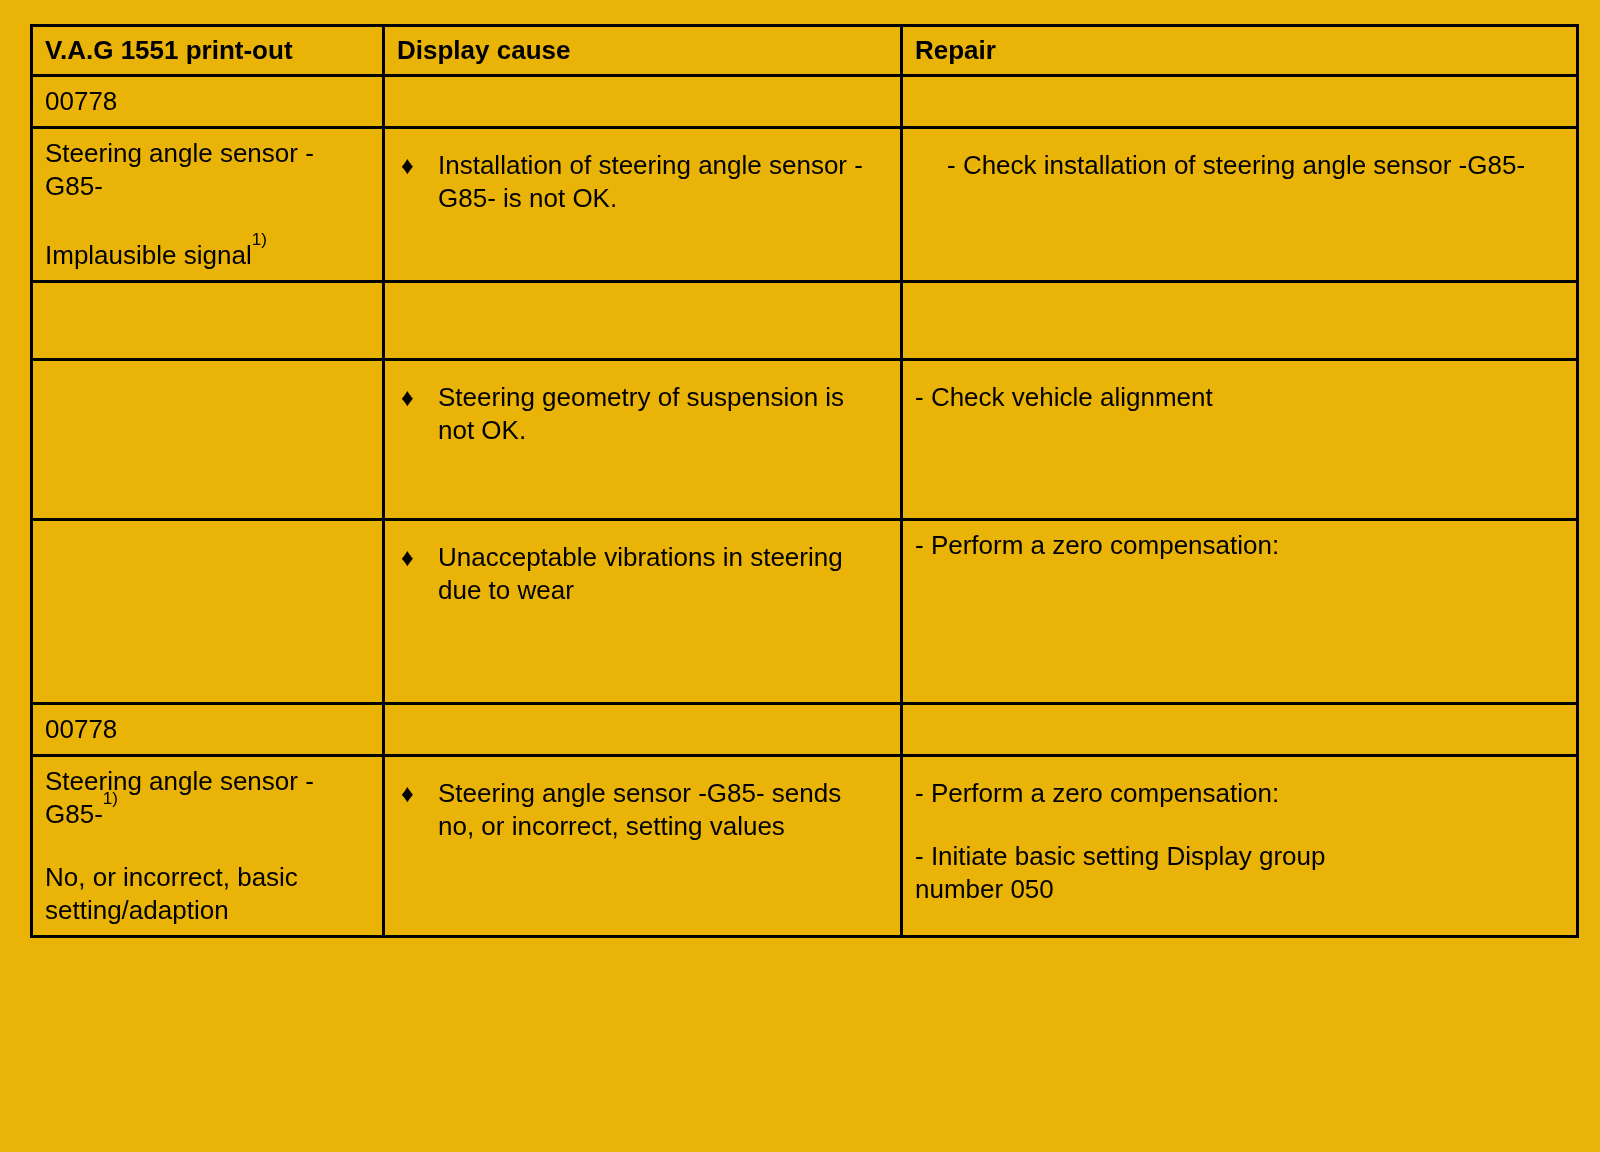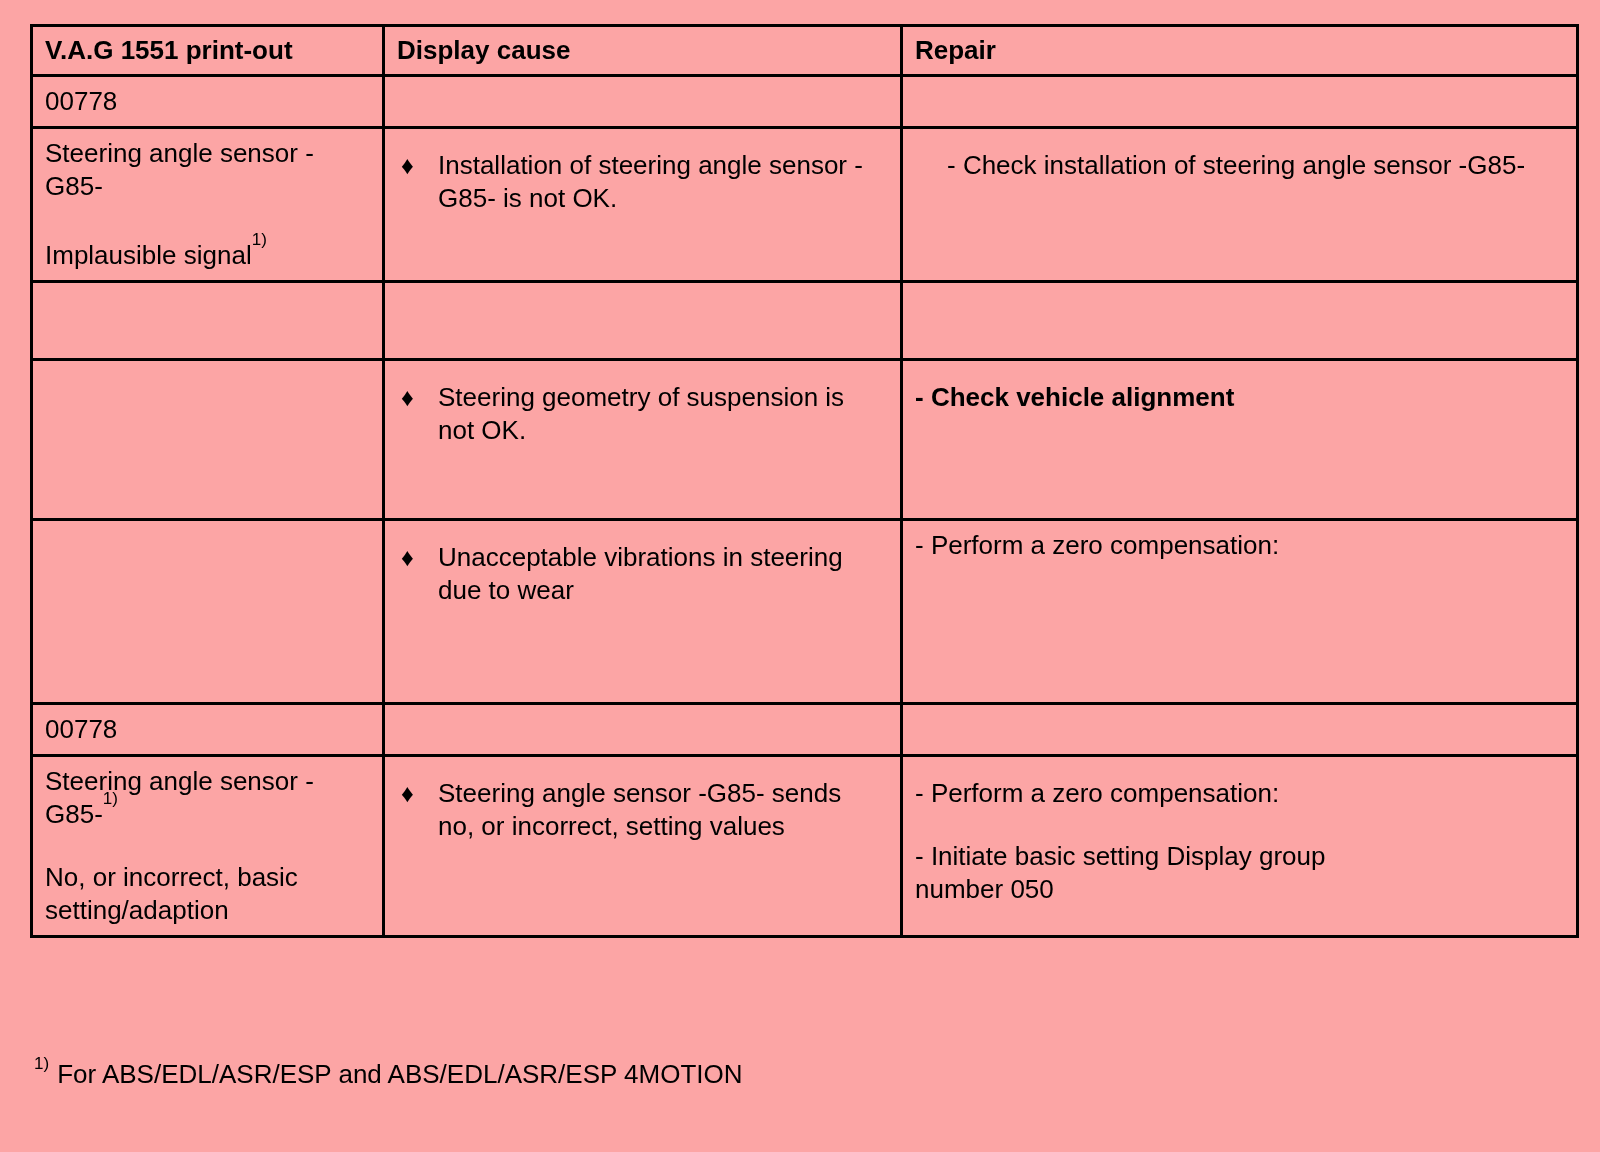--- a/index.html
+++ b/index.html
@@ -6,21 +6,21 @@
     margin: 0;
     padding: 0;
     background: #ffffff;
     color: #000000;
     font-family: "Liberation Sans", sans-serif;
   }
   .page {
     position: relative;
     width: 1600px;
     height: 1152px;
-    background: #fca5a5;
+    background: #eab308;
     overflow: hidden;
   }
   table.diag {
     position: absolute;
     left: 30px;
     top: 24px;
     border-collapse: collapse;
     table-layout: fixed;
   }
   table.diag th,
@@ -128,21 +128,21 @@
     <tr style="height:160px;">
       <td></td>
       <td>
         <div class="cause">
           <span class="bullet">♦</span>
           <span class="ml">Steering geometry of suspension is
 not OK.</span>
         </div>
       </td>
       <td>
-        <div style="padding-top:12px;font-weight:bold;">- Check vehicle alignment</div>
+        <div style="padding-top:12px;">- Check vehicle alignment</div>
       </td>
     </tr>
 
     <tr style="height:184px;">
       <td></td>
       <td>
         <div class="cause">
           <span class="bullet">♦</span>
           <span class="ml">Unacceptable vibrations in steering
 due to wear</span>
@@ -178,17 +178,14 @@
       <td>
         <div style="padding-top:12px;">- Perform a zero compensation:</div>
         <div class="gap-line-sm"></div>
         <div class="ml">- Initiate basic setting  Display group
 number 050</div>
       </td>
     </tr>
   </tbody>
     </table>
 
-  <div class="footnote">
-    <sup class="fn">1)</sup><span>For ABS/EDL/ASR/ESP and ABS/EDL/ASR/ESP 4MOTION</span>
-  </div>
 
 </div>
 
 </body></html>

